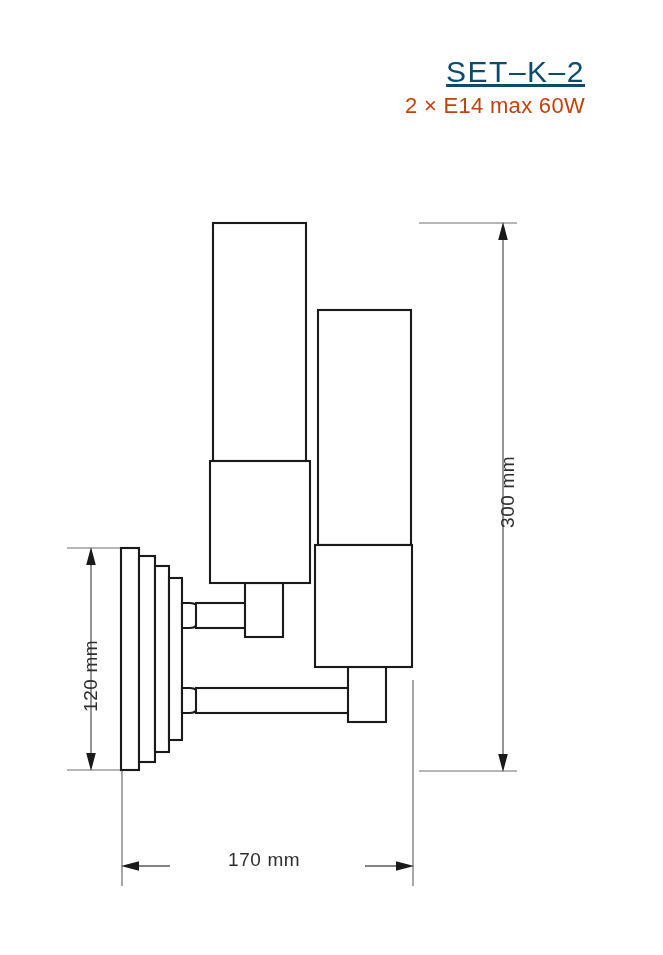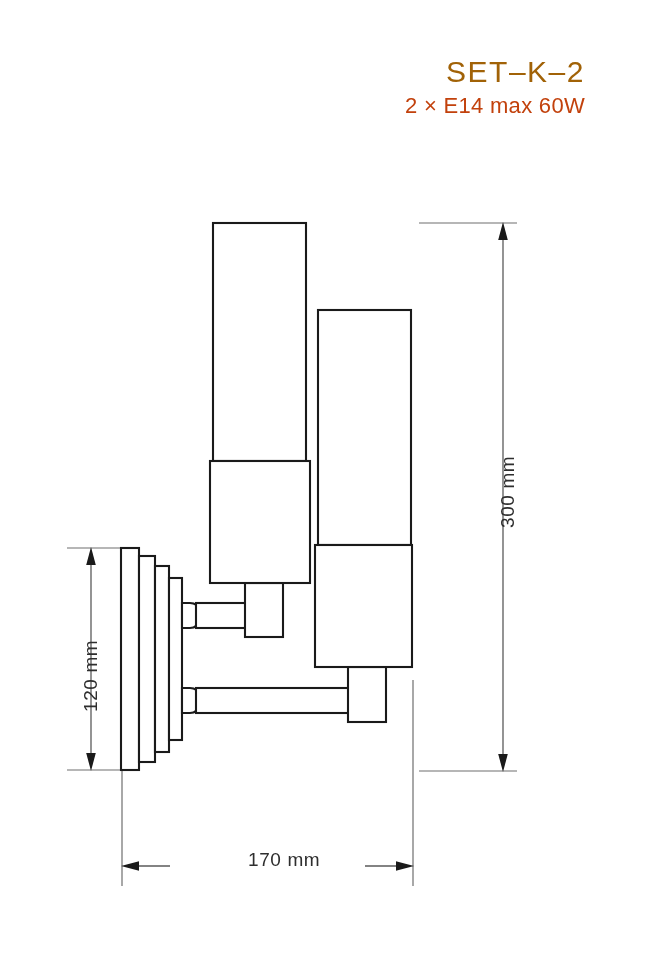--- a/index.html
+++ b/index.html
@@ -27,23 +27,24 @@
     position: absolute;
     right: 78px;
     top: 55px;
     text-align: right;
     width: 420px;
   }
   .title-main {
     font-size: 30px;
     font-weight: 300;
     letter-spacing: 1.5px;
-    color: #a16207;
+    color: #0c4a6e;
     line-height: 1.15;
     white-space: nowrap;
+    text-decoration: underline;
   }
   .title-sub {
     font-size: 22px;
     font-weight: 400;
     letter-spacing: 0.3px;
     color: #c2410c;
     line-height: 1.3;
     margin-top: 2px;
     white-space: nowrap;
   }
@@ -89,21 +90,20 @@
     left: 497px;
     top: 528px;
   }
   #dim-120-label {
     left: 80px;
     top: 712px;
   }
   #dim-170-label {
     left: 228px;
     top: 849px;
-    margin-left: 20px;
   }
 </style>
 </head>
 <body>
 
 <div id="drawing-root">
 
   <div class="title-block">
     <div class="title-main">SET–K–2</div>
     <div class="title-sub">2 × E14 max 60W</div>

